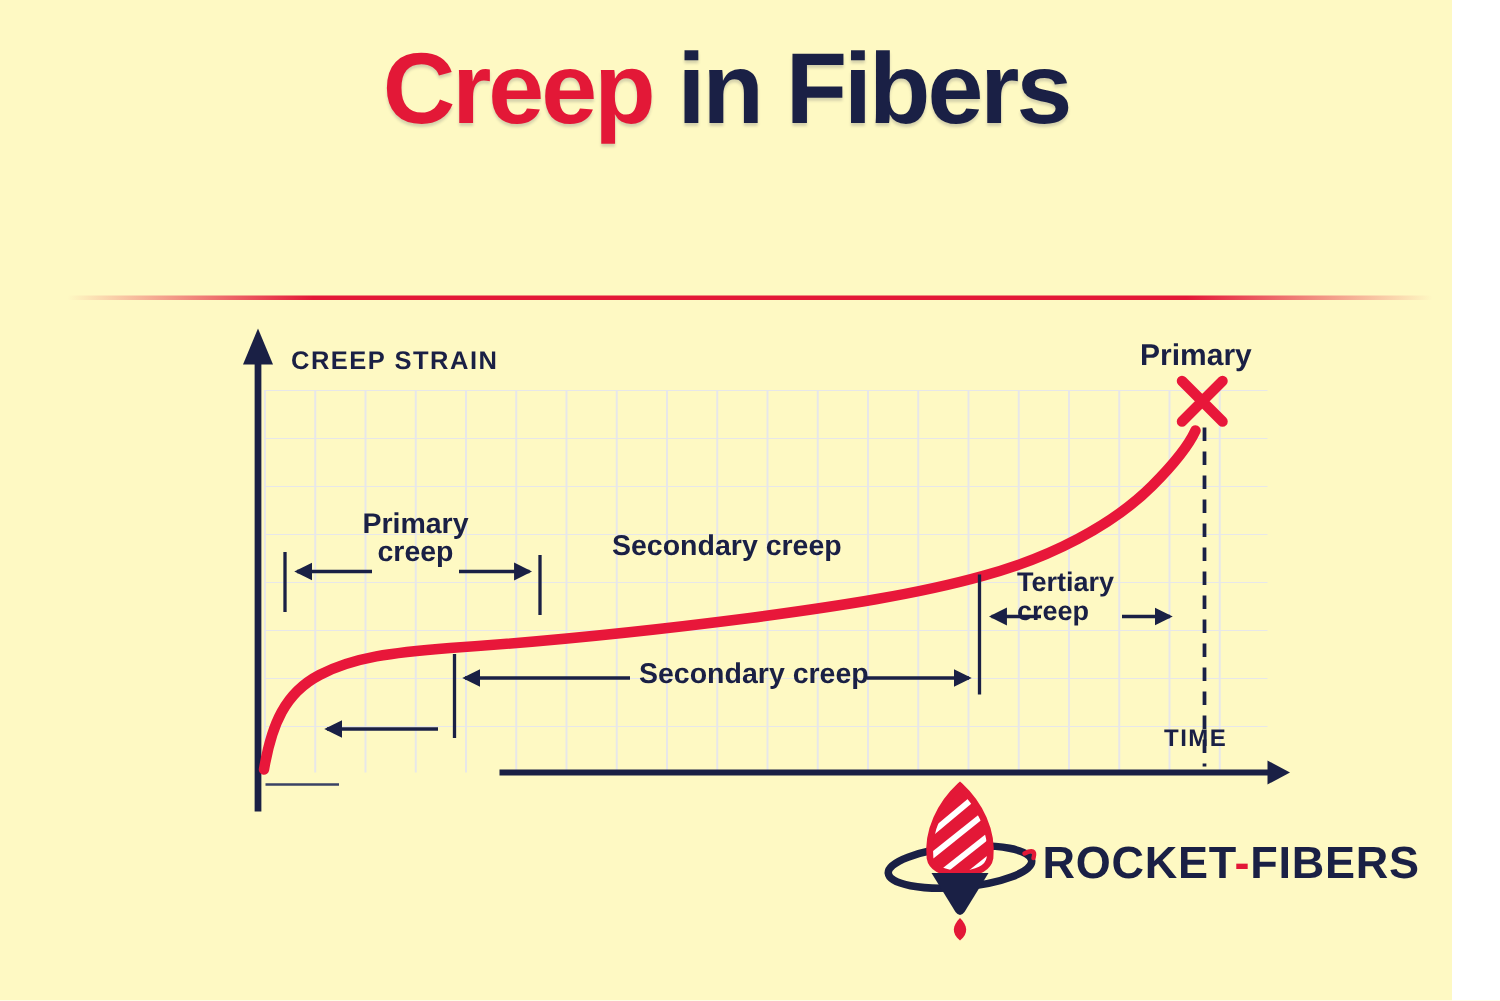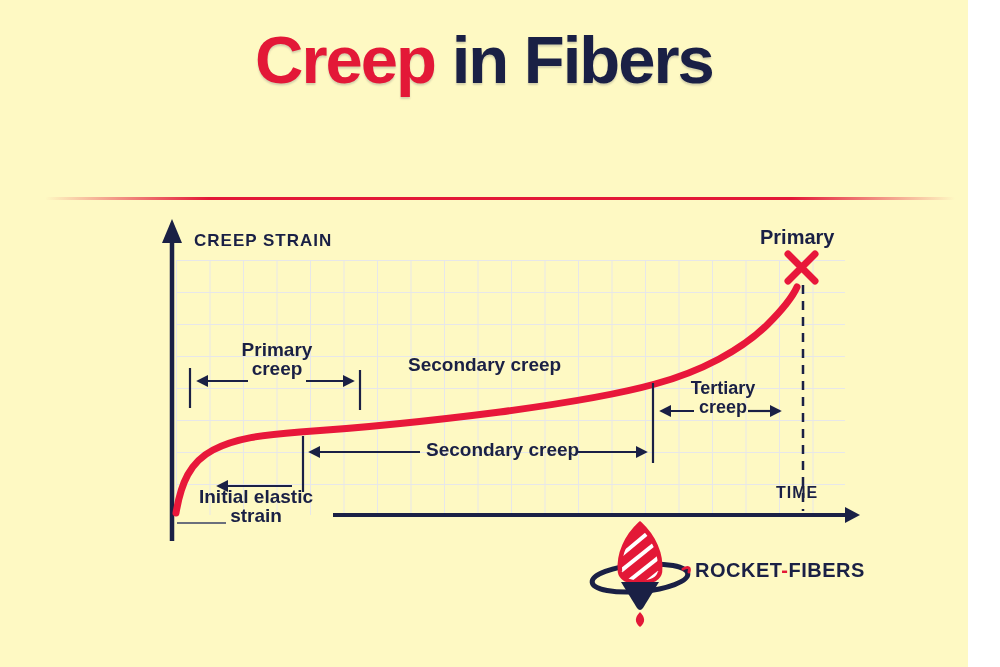--- a/index.html
+++ b/index.html
@@ -29,27 +29,27 @@
     background-size:33.5px 32px;
   }
   svg.overlay{position:absolute;left:0;top:0;width:1000px;height:667px;}
   .lbl{position:absolute;color:#1a2045;font-weight:bold;}
   .lbl-axis-y{left:194px;top:231px;font-size:17px;letter-spacing:1px;}
   .lbl-rupture{left:760px;top:226px;font-size:20px;}
   .lbl-time{left:776px;top:484px;font-size:16px;letter-spacing:1px;}
   .lbl-primary{left:222px;top:340px;width:110px;text-align:center;font-size:19px;line-height:1.02;}
   .lbl-sec-upper{left:408px;top:354px;font-size:19px;}
   .lbl-sec-lower{left:426px;top:439px;font-size:19px;}
-  .lbl-tertiary{left:678px;top:379px;width:90px;text-align:center;font-size:18px;line-height:1.05;}
+  .lbl-tertiary{left:678px;top:379px;width:90px;text-align:left;font-size:18px;line-height:1.05;}
   .lbl-initial{left:194px;top:487px;width:124px;text-align:center;font-size:19px;line-height:1.02;}
   
   .logo{position:absolute;left:583px;top:516px;width:360px;height:120px;}
   .logo-mark{position:absolute;left:0;top:0;width:114px;height:114px;}
   .logo-text{
-    position:absolute;left:112px;top:43px;font-size:20px;font-weight:bold;
+    position:absolute;left:112px;top:43px;font-size:30px;font-weight:bold;
     color:#1a2045;letter-spacing:.5px;white-space:nowrap;
   }
   .logo-text .hyph{color:#e31837;}
 </style>
 </head>
 <body>
 
 <div id="stage">
 
   <div class="title">
@@ -119,24 +119,20 @@
   <div class="lbl lbl-primary">
     <div>Primary</div>
     <div>creep</div>
   </div>
   <div class="lbl lbl-sec-upper">Secondary creep</div>
   <div class="lbl lbl-sec-lower">Secondary creep</div>
   <div class="lbl lbl-tertiary">
     <div>Tertiary</div>
     <div>creep</div>
   </div>
-  <div class="lbl lbl-initial">
-    <div>Initial elastic</div>
-    <div>strain</div>
-  </div>
 
   <div class="logo">
     <svg class="logo-mark" viewBox="0 0 114 114">
       <defs>
         <clipPath id="noseclip">
           <path d="M57 8 C 70 20, 79 38, 77 56 C 76 62, 70 66, 57 67 C 44 66, 38 62, 37 56 C 35 38, 44 20, 57 8 Z"></path>
         </clipPath>
       </defs>
 
       <g transform="rotate(-5 57 62)">

